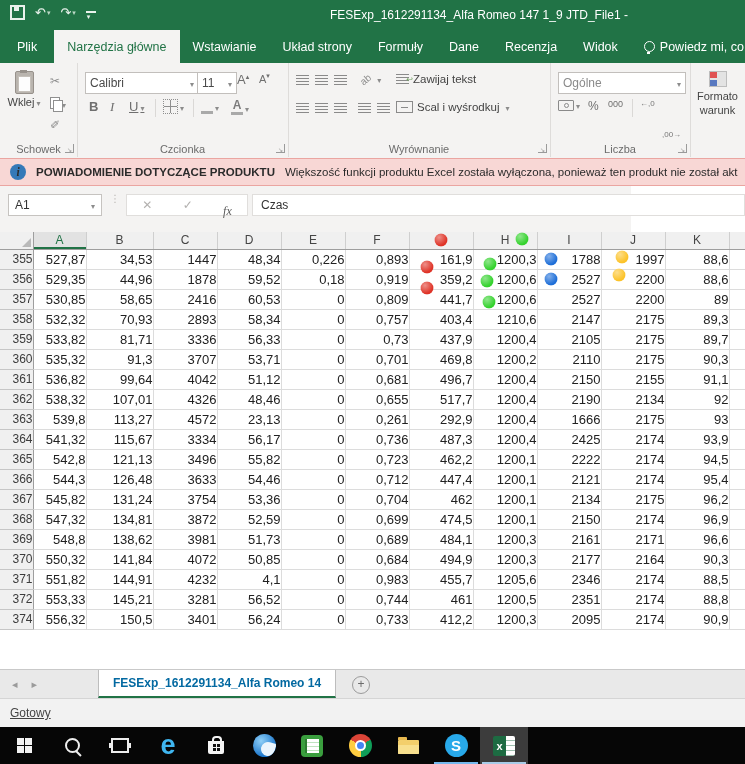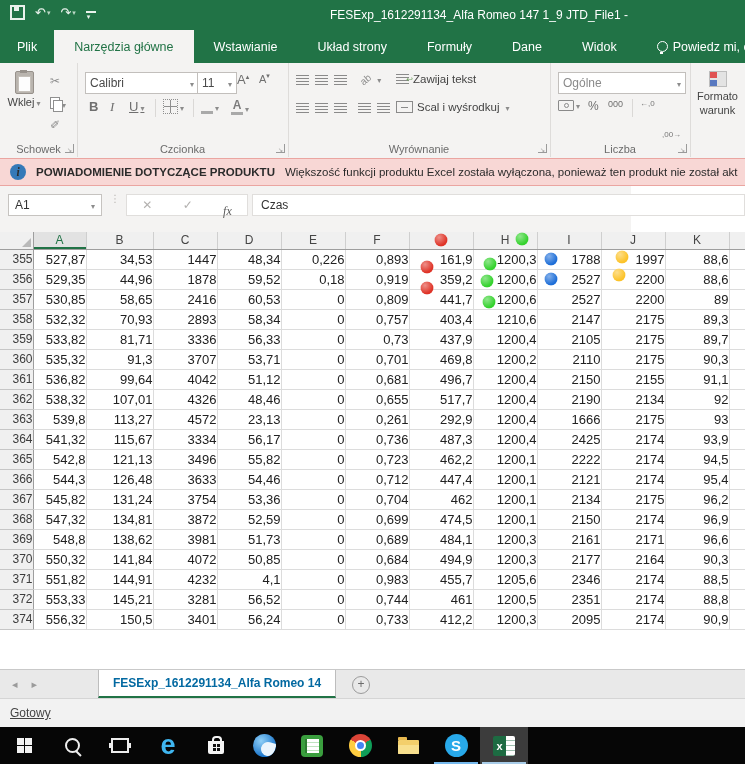--- a/index.html
+++ b/index.html
@@ -13,21 +13,21 @@
   .ic-save{width:11px;height:11px;border:2px solid #eaf2ec;position:relative;}
   .ic-save::before{content:"";position:absolute;left:2px;top:0;width:5px;height:4px;background:#eaf2ec;}
   .arrow-glyph{font-size:13px;color:#eaf2ec;line-height:1;}
   .dd-mini{font-size:7px;color:#bcd8c6;margin-left:1px;}
   .ic-custom{width:10px;height:3px;border-top:2px solid #eaf2ec;position:relative;margin-top:2px;}
   .ic-custom::after{content:"▾";position:absolute;left:1px;top:0;font-size:7px;color:#eaf2ec;}
   .win-title{position:absolute;left:330px;top:8px;color:#fff;font-size:12px;white-space:nowrap;}
 
   
   .tabband{position:absolute;left:0;top:30px;width:745px;height:33px;background:#217346;display:flex;align-items:stretch;}
-  .rtab{display:flex;align-items:center;padding:0 20px;font-size:12.5px;color:#fff;white-space:nowrap;cursor:default;}
+  .rtab{display:flex;align-items:center;padding:0 13px;font-size:12.5px;color:#fff;white-space:nowrap;cursor:default;}
   .rtab.file{padding:0 17px;}
   .rtab.active{background:#f4f3f2;color:#217346;}
   .ic-bulb{width:9px;height:9px;border:1px solid #fff;border-radius:50%;position:relative;margin-right:5px;}
   .ic-bulb::after{content:"";position:absolute;left:2px;bottom:-3px;width:3px;height:2px;background:#fff;}
 
   
   .ribbon{position:absolute;left:0;top:63px;width:745px;height:95px;background:#f4f3f2;border-bottom:1px solid #d5d2cf;}
   .grp{position:absolute;top:0;height:94px;border-right:1px solid #dedcda;}
   .grp-label{position:absolute;bottom:2px;left:0;width:100%;text-align:center;font-size:11px;color:#6b6b6b;}
   .lnch{position:absolute;right:3px;bottom:4px;width:8px;height:8px;border-right:1px solid #9a9a9a;border-bottom:1px solid #9a9a9a;}
@@ -212,20 +212,23 @@
       <div class="rtab">
         <span>Układ strony</span>
       </div>
       <div class="rtab">
         <span>Formuły</span>
       </div>
       <div class="rtab">
         <span>Dane</span>
       </div>
       <div class="rtab">
+        <span>Recenzja</span>
+      </div>
+      <div class="rtab">
         <span>Widok</span>
       </div>
       <div class="rtab">
         <span class="ic-bulb"></span>
         <span>Powiedz mi, co</span>
       </div>
     </div>
 
   <div class="ribbon">
 

